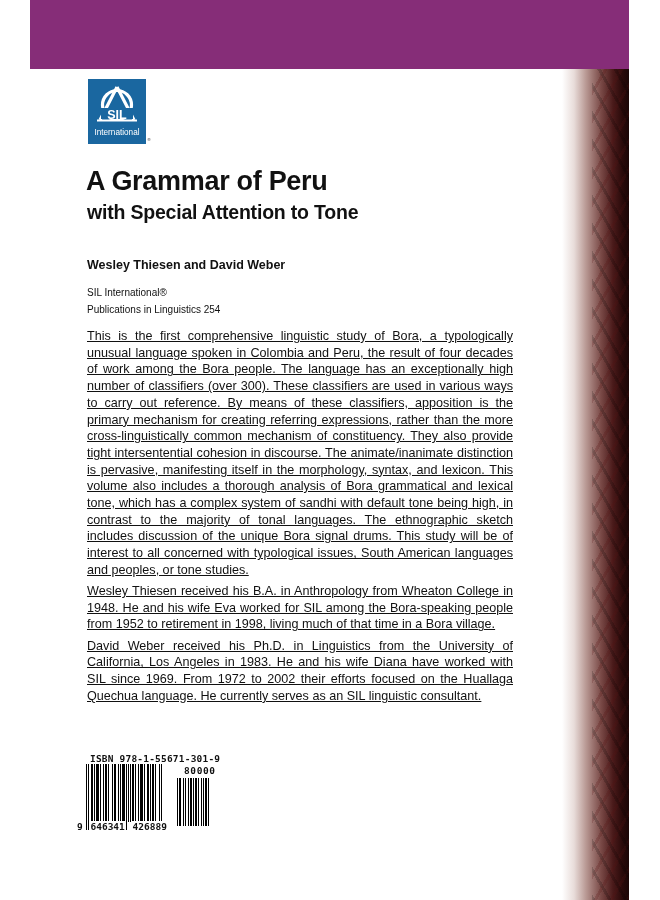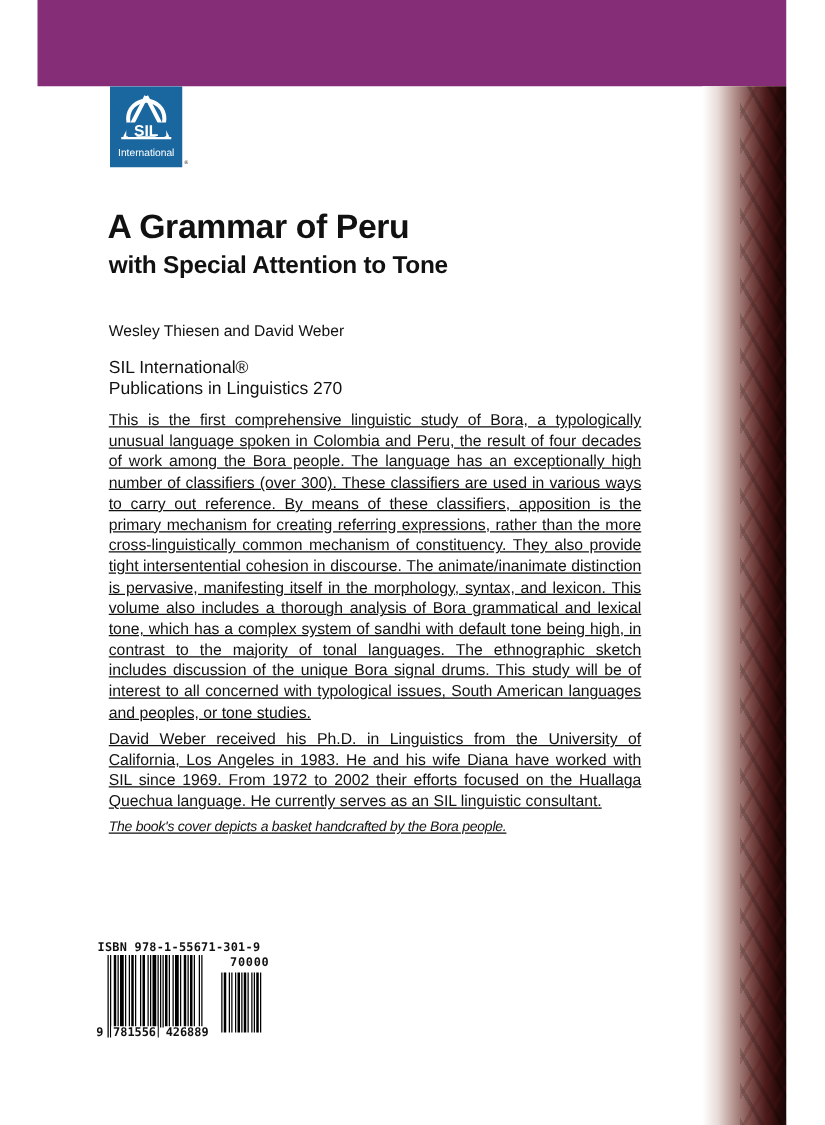--- a/index.html
+++ b/index.html
@@ -7,38 +7,38 @@
          font-family: "DejaVu Sans", sans-serif; color: #111; }
   .page { position: absolute; left: 30px; top: 0; width: 599px; height: 900px; background: #fff; }
   .top-band { position: absolute; left: 30px; top: 0; width: 599px; height: 69px; }
   .edge-strip { position: absolute; left: 562px; top: 69px; width: 67px; height: 831px; }
   .edge-strip .grad { position: absolute; inset: 0;
     background: linear-gradient(to right, rgba(255,255,255,1) 0%, #e8dcd9 18%, #b89893 36%, #7a4a47 58%, #4a1a1a 76%, #2a0a0a 90%, #1a0606 100%); }
   .edge-strip .weave { position: absolute; left: 30px; top: 0; width: 37px; height: 100%; opacity: .35;
     background:
       repeating-linear-gradient(60deg, rgba(0,0,0,.5) 0 3px, transparent 3px 14px),
       repeating-linear-gradient(-60deg, rgba(90,20,20,.6) 0 3px, transparent 3px 14px); }
-  .logo { position: absolute; left: 88px; top: 69px; width: 58px; height: 65px; }
+  .logo { position: absolute; left: 88px; top: 79px; width: 58px; height: 65px; }
   .logo svg { display: block; }
   .logo .reg { position: absolute; left: 59px; top: 58px; font-size: 4px; color: #333; }
   .title { position: absolute; left: 86px; top: 166px; font-family: "Liberation Sans", sans-serif;
            font-weight: bold; font-size: 27px; letter-spacing: -0.3px; margin: 0; line-height: 30px; }
   .subtitle { position: absolute; left: 87px; top: 200px; font-family: "Liberation Sans", sans-serif;
            font-weight: bold; font-size: 19.5px; letter-spacing: -0.2px; margin: 0; line-height: 24px; text-align: center; }
   .authors { position: absolute; left: 87px; top: 257px; font-family: "Liberation Sans", sans-serif;
-           font-weight: normal; font-size: 12.5px; line-height: 16px; }
+           font-weight: bold; font-size: 12.5px; line-height: 16px; }
   .publisher { position: absolute; left: 87px; top: 285px; font-family: "Liberation Sans", sans-serif;
-           font-size: 14px; line-height: 16.5px; }
+           font-size: 10px; line-height: 16.5px; }
   .publisher div { white-space: nowrap; }
   .body-text { position: absolute; left: 87px; top: 328px; width: 426px;
            font-family: "Liberation Sans", sans-serif; font-size: 12.6px; line-height: 16.7px; }
   .body-text p { margin: 0 0 4.5px 0; text-align: justify; text-decoration: underline; }
   .body-text p.caption { font-style: italic; font-size: 11.2px; margin-top: 3px; text-align: left; letter-spacing: -0.2px; }
   .barcode { position: absolute; left: 76px; top: 753px; width: 145px; height: 80px; }
-  .isbn-label { position: absolute; left: 2px; top: 0; font-family: "DejaVu Sans Mono", monospace;
+  .isbn-label { position: absolute; left: 14px; top: 0; font-family: "DejaVu Sans Mono", monospace;
            font-size: 9.5px; font-weight: bold; letter-spacing: 0.2px; white-space: nowrap; }
   .bars-main { position: absolute; left: 10px; top: 11px; height: 66px; width: 83px; display: flex; align-items: flex-start; }
   .bars-addon { position: absolute; left: 101px; top: 25px; height: 48px; width: 39px; display: flex; }
   .addon-label { position: absolute; left: 108px; top: 12px; font-family: "DejaVu Sans Mono", monospace;
            font-size: 9.5px; font-weight: bold; letter-spacing: 0.6px; }
   .digits { position: absolute; left: 0; top: 68px; font-family: "DejaVu Sans Mono", monospace;
            font-size: 9.5px; font-weight: bold; white-space: nowrap; background: transparent; }
   .digits span { background: #fff; padding: 0 1px; }
   .bar { display: block; background: #000; height: 100%; }
   .gap { display: block; height: 100%; }
@@ -69,27 +69,27 @@
   <span class="reg">®</span>
 </div>
 
 <h1 class="title">A Grammar of Peru</h1>
 <h2 class="subtitle">with Special Attention to Tone</h2>
 
 <div class="authors">Wesley Thiesen and David Weber</div>
 
 <div class="publisher">
   <div>SIL International®</div>
-  <div>Publications in Linguistics 270</div>
+  <div>Publications in Linguistics 254</div>
 </div>
 
 <div class="body-text">
   <p>This is the first comprehensive linguistic study of Bora, a typologically unusual language spoken in Colombia and Peru, the result of four decades of work among the Bora people. The language has an exceptionally high number of classifiers (over 300). These classifiers are used in various ways to carry out reference. By means of these classifiers, apposition is the primary mechanism for creating referring expressions, rather than the more cross-linguistically common mechanism of constituency. They also provide tight intersentential cohesion in discourse. The animate/inanimate distinction is pervasive, manifesting itself in the morphology, syntax, and lexicon. This volume also includes a thorough analysis of Bora grammatical and lexical tone, which has a complex system of sandhi with default tone being high, in contrast to the majority of tonal languages. The ethnographic sketch includes discussion of the unique Bora signal drums. This study will be of interest to all concerned with typological issues, South American languages and peoples, or tone studies.</p>
+  <p>Wesley Thiesen received his B.A. in Anthropology from Wheaton College in 1948. He and his wife Eva worked for SIL among the Bora-speaking people from 1952 to retirement in 1998, living much of that time in a Bora village.</p>
   <p>David Weber received his Ph.D. in Linguistics from the University of California, Los Angeles in 1983. He and his wife Diana have worked with SIL since 1969. From 1972 to 2002 their efforts focused on the Huallaga Quechua language. He currently serves as an SIL linguistic consultant.</p>
-  <p class="caption">The book's cover depicts a basket handcrafted by the Bora people.</p>
 </div>
 
 <div class="barcode">
   <div class="isbn-label">ISBN 978-1-55671-301-9</div>
   <div class="bars-main" id="bars-main">
       <span class="bar" style="width: 1px;"></span>
       <span class="gap" style="width: 1px;"></span>
       <span class="bar" style="width: 1px;"></span>
       <span class="gap" style="width: 2px;"></span>
       <span class="bar" style="width: 2px; height: 88%;"></span>
@@ -138,21 +138,21 @@
       <span class="gap" style="width: 1px;"></span>
       <span class="bar" style="width: 2px; height: 88%;"></span>
       <span class="gap" style="width: 1px;"></span>
       <span class="bar" style="width: 1px; height: 88%;"></span>
       <span class="gap" style="width: 3px;"></span>
       <span class="bar" style="width: 1px;"></span>
       <span class="gap" style="width: 1px;"></span>
       <span class="bar" style="width: 1px;"></span>
       <span class="gap" style="width: 1px;"></span>
     </div>
-  <div class="addon-label">70000</div>
+  <div class="addon-label">80000</div>
   <div class="bars-addon" id="bars-addon">
       <span class="bar" style="width: 1px;"></span>
       <span class="gap" style="width: 1px;"></span>
       <span class="bar" style="width: 2px;"></span>
       <span class="gap" style="width: 2px;"></span>
       <span class="bar" style="width: 1px;"></span>
       <span class="gap" style="width: 1px;"></span>
       <span class="bar" style="width: 1px;"></span>
       <span class="gap" style="width: 2px;"></span>
       <span class="bar" style="width: 1px;"></span>
@@ -168,16 +168,16 @@
       <span class="bar" style="width: 1px;"></span>
       <span class="gap" style="width: 1px;"></span>
       <span class="bar" style="width: 1px;"></span>
       <span class="gap" style="width: 1px;"></span>
       <span class="bar" style="width: 2px;"></span>
       <span class="gap" style="width: 1px;"></span>
       <span class="bar" style="width: 1px;"></span>
     </div>
   <div class="digits">
     <span>9</span>
-    <span>781556</span>
+    <span>646341</span>
     <span>426889</span>
   </div>
 </div>
 
 </body></html>

